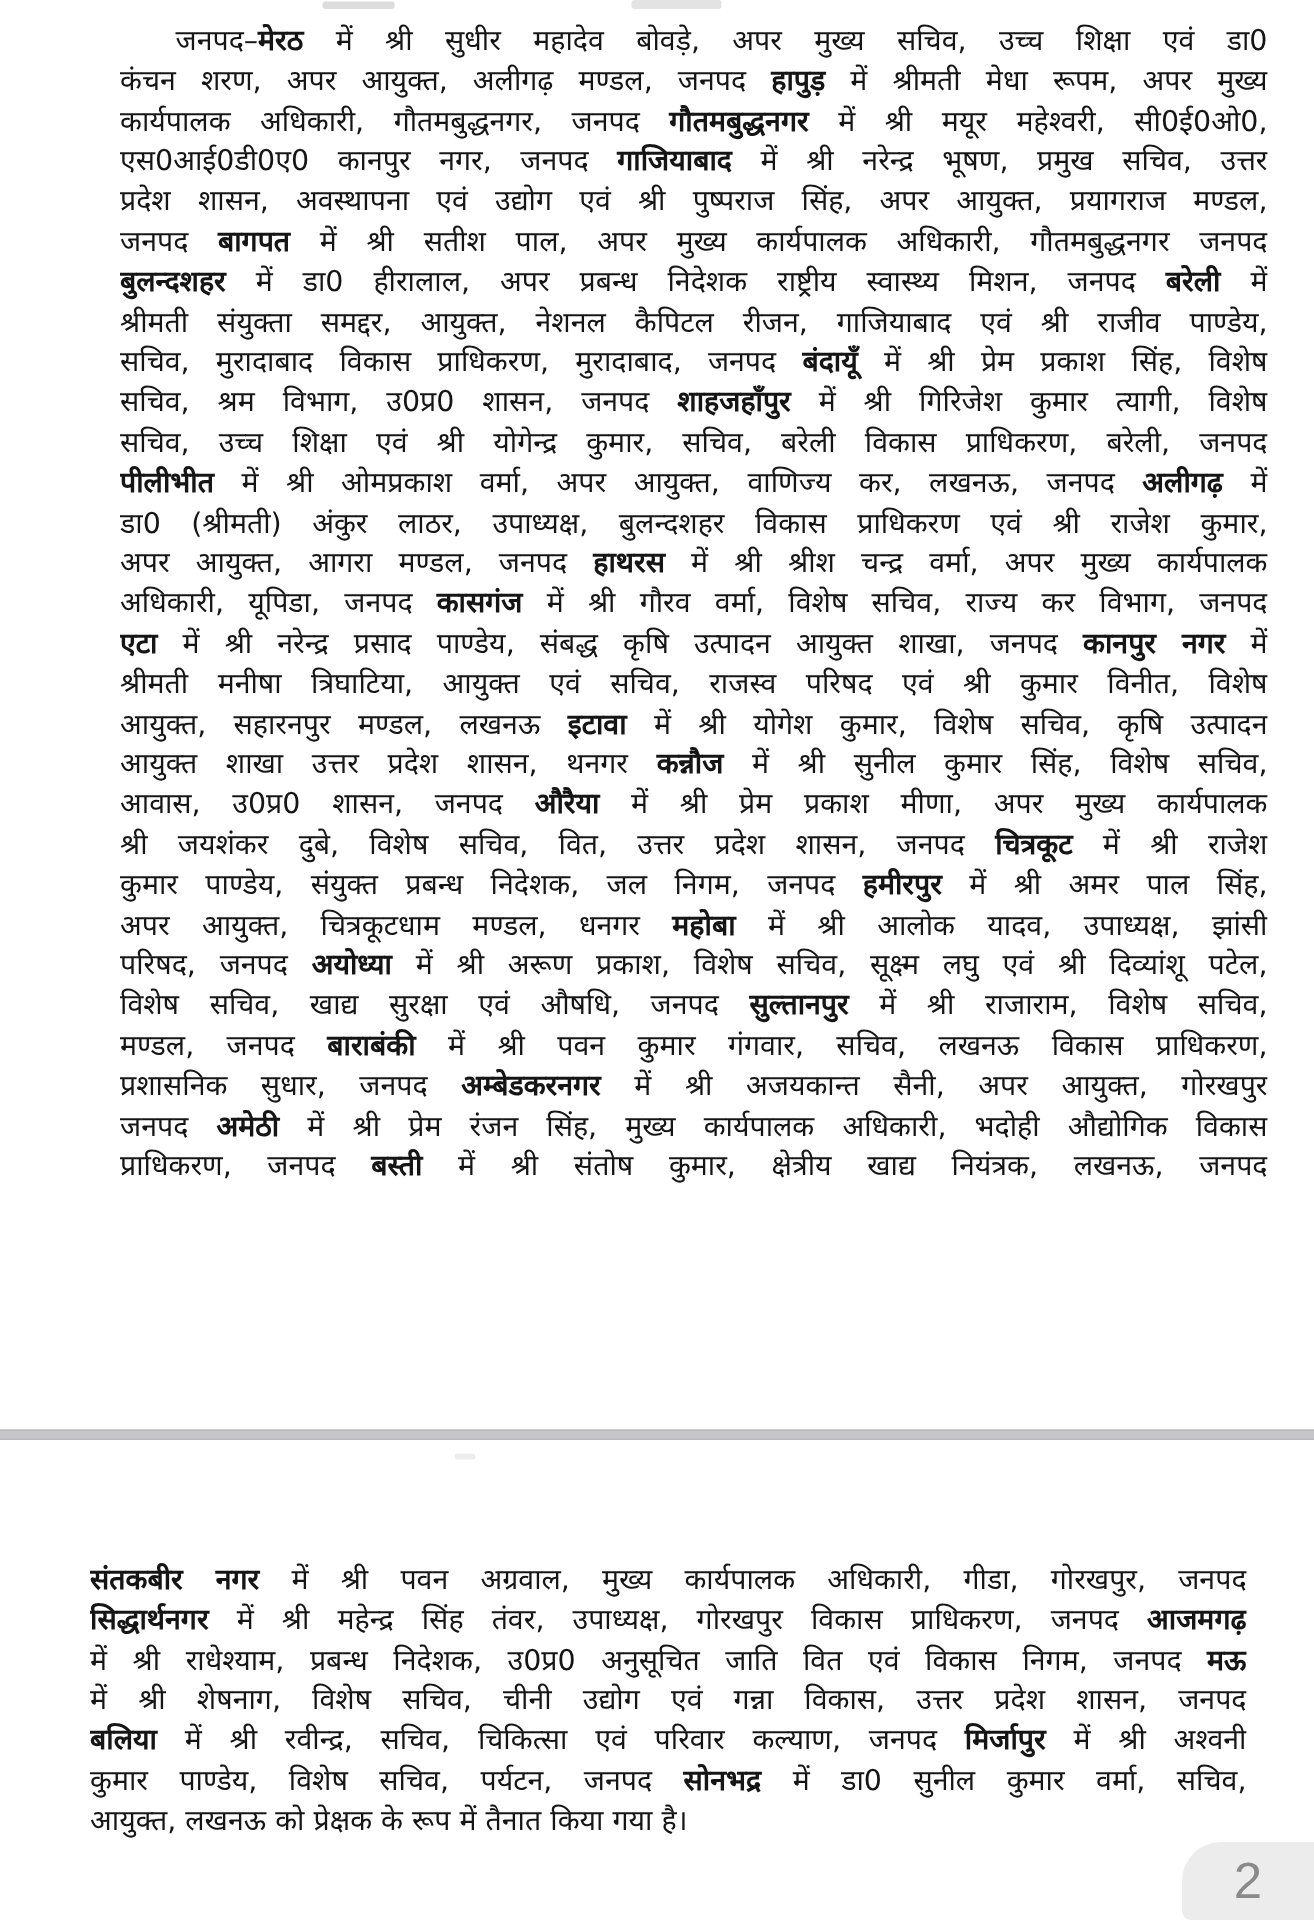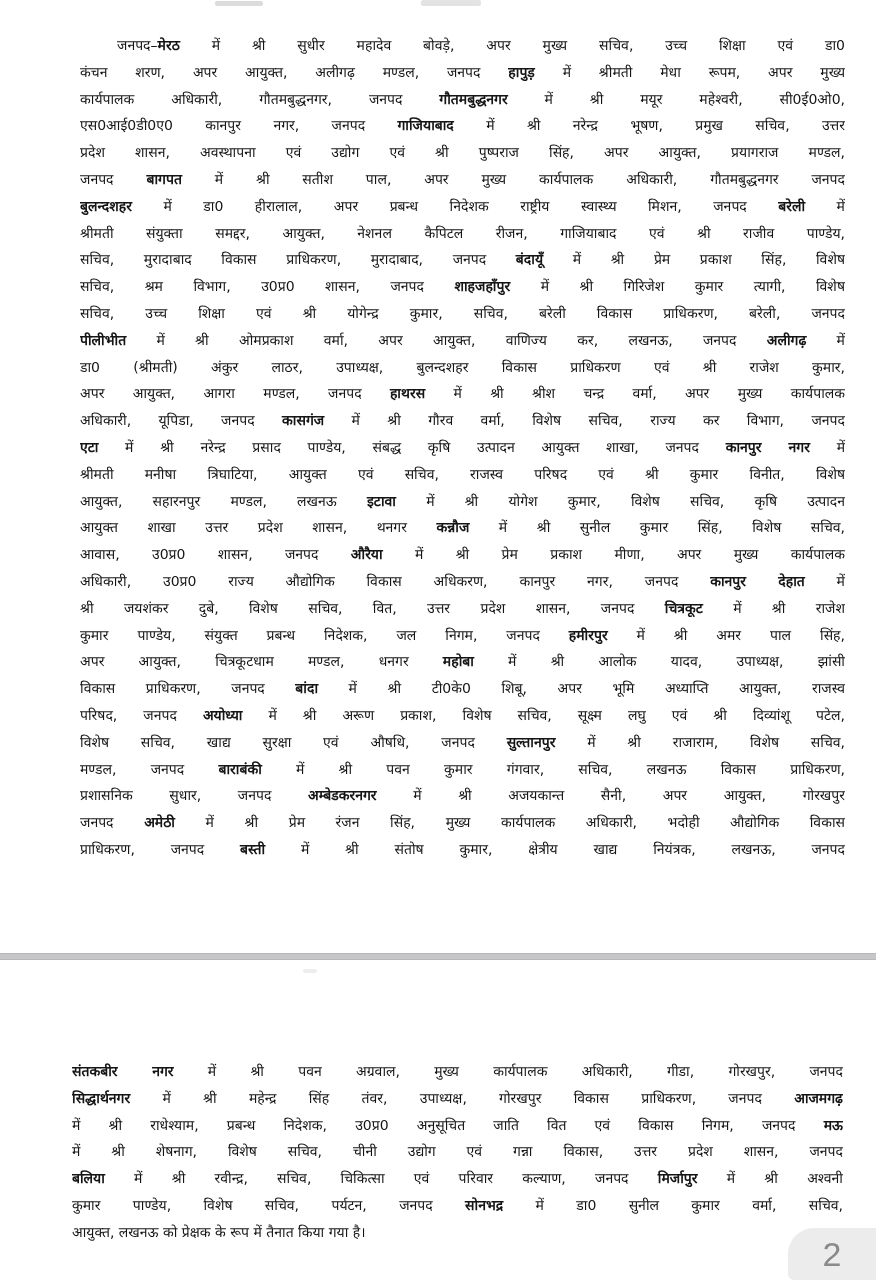--- a/index.html
+++ b/index.html
@@ -15,35 +15,34 @@
   .canvas{
     position:relative;
     width:876px;height:1280px;
     background:var(--page-bg);
     overflow:hidden;
     font-family:"DejaVu Sans", sans-serif;
     color:var(--ink);
   }
   .text-block{
     position:absolute;
-    font-size:14px;
-    margin-top:18px;
+    font-size:19px;
   }
   .text-block .line{
     height:26.8px;
     line-height:26.8px;
     text-align:justify;
     text-align-last:justify;
     overflow:hidden;
   }
   .text-block .line.indent{ text-indent:37px; }
   .text-block .line.flush{ text-align-last:left; }
   .b{ font-weight:700; }
   #block-page1{ left:80px; top:14px; width:765px; }
-  #block-page2{ left:72px; top:1040px; width:771px; }
+  #block-page2{ left:60px; top:1040px; width:771px; }
   .page-divider{
     position:absolute;
     left:0; top:953px;
     width:876px; height:7px;
     background:var(--divider);
     border-top:1px solid var(--divider-edge);
     border-bottom:1px solid var(--divider-edge);
   }
   .page-badge{
     position:absolute;
@@ -89,25 +88,23 @@
       <div class="line"><span>सचिव, उच्च शिक्षा एवं श्री योगेन्द्र कुमार, सचिव, बरेली विकास प्राधिकरण, बरेली, जनपद</span></div>
       <div class="line"><span class="b">पीलीभीत</span><span> में श्री ओमप्रकाश वर्मा, अपर आयुक्त, वाणिज्य कर, लखनऊ, जनपद </span><span class="b">अलीगढ़</span><span> में</span></div>
       <div class="line"><span>डा0 (श्रीमती) अंकुर लाठर, उपाध्यक्ष, बुलन्दशहर विकास प्राधिकरण एवं श्री राजेश कुमार,</span></div>
       <div class="line"><span>अपर आयुक्त, आगरा मण्डल, जनपद </span><span class="b">हाथरस</span><span> में श्री श्रीश चन्द्र वर्मा, अपर मुख्य कार्यपालक</span></div>
       <div class="line"><span>अधिकारी, यूपिडा, जनपद </span><span class="b">कासगंज</span><span> में श्री गौरव वर्मा, विशेष सचिव, राज्य कर विभाग, जनपद</span></div>
       <div class="line"><span class="b">एटा</span><span> में श्री नरेन्द्र प्रसाद पाण्डेय, संबद्ध कृषि उत्पादन आयुक्त शाखा, जनपद </span><span class="b">कानपुर नगर</span><span> में</span></div>
       <div class="line"><span>श्रीमती मनीषा त्रिघाटिया, आयुक्त एवं सचिव, राजस्व परिषद एवं श्री कुमार विनीत, विशेष</span></div>
       <div class="line"><span>आयुक्त, सहारनपुर मण्डल, लखनऊ </span><span class="b">इटावा</span><span> में श्री योगेश कुमार, विशेष सचिव, कृषि उत्पादन</span></div>
       <div class="line"><span>आयुक्त शाखा उत्तर प्रदेश शासन, थनगर </span><span class="b">कन्नौज</span><span> में श्री सुनील कुमार सिंह, विशेष सचिव,</span></div>
       <div class="line"><span>आवास, उ0प्र0 शासन, जनपद </span><span class="b">औरैया</span><span> में श्री प्रेम प्रकाश मीणा, अपर मुख्य कार्यपालक</span></div>
-      <div class="line"><span>अधिकारी, उ0प्र0 राज्य औद्योगिक विकास अधिकरण, कानपुर नगर, जनपद </span><span class="b">कानपुर देहात</span><span> में</span></div>
       <div class="line"><span>श्री जयशंकर दुबे, विशेष सचिव, वित, उत्तर प्रदेश शासन, जनपद </span><span class="b">चित्रकूट</span><span> में श्री राजेश</span></div>
       <div class="line"><span>कुमार पाण्डेय, संयुक्त प्रबन्ध निदेशक, जल निगम, जनपद </span><span class="b">हमीरपुर</span><span> में श्री अमर पाल सिंह,</span></div>
       <div class="line"><span>अपर आयुक्त, चित्रकूटधाम मण्डल, धनगर </span><span class="b">महोबा</span><span> में श्री आलोक यादव, उपाध्यक्ष, झांसी</span></div>
-      <div class="line"><span>विकास प्राधिकरण, जनपद </span><span class="b">बांदा</span><span> में श्री टी0के0 शिबू, अपर भूमि अध्याप्ति आयुक्त, राजस्व</span></div>
       <div class="line"><span>परिषद, जनपद </span><span class="b">अयोध्या</span><span> में श्री अरूण प्रकाश, विशेष सचिव, सूक्ष्म लघु एवं श्री दिव्यांशू पटेल,</span></div>
       <div class="line"><span>विशेष सचिव, खाद्य सुरक्षा एवं औषधि, जनपद </span><span class="b">सुल्तानपुर</span><span> में श्री राजाराम, विशेष सचिव,</span></div>
       <div class="line"><span>मण्डल, जनपद </span><span class="b">बाराबंकी</span><span> में श्री पवन कुमार गंगवार, सचिव, लखनऊ विकास प्राधिकरण,</span></div>
       <div class="line"><span>प्रशासनिक सुधार, जनपद </span><span class="b">अम्बेडकरनगर</span><span> में श्री अजयकान्त सैनी, अपर आयुक्त, गोरखपुर</span></div>
       <div class="line"><span>जनपद </span><span class="b">अमेठी</span><span> में श्री प्रेम रंजन सिंह, मुख्य कार्यपालक अधिकारी, भदोही औद्योगिक विकास</span></div>
       <div class="line"><span>प्राधिकरण, जनपद </span><span class="b">बस्ती</span><span> में श्री संतोष कुमार, क्षेत्रीय खाद्य नियंत्रक, लखनऊ, जनपद</span></div>
     </div>
 
   <div class="page-divider"></div>
 

